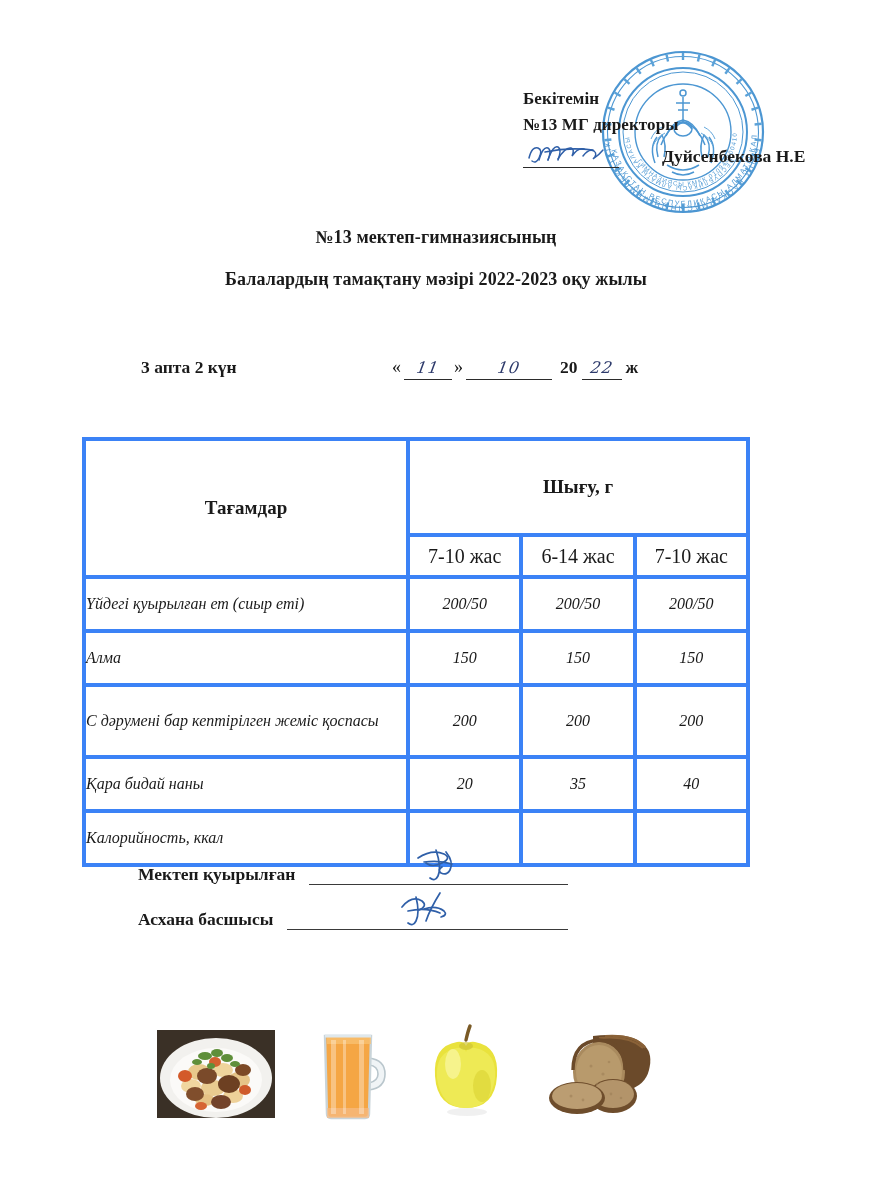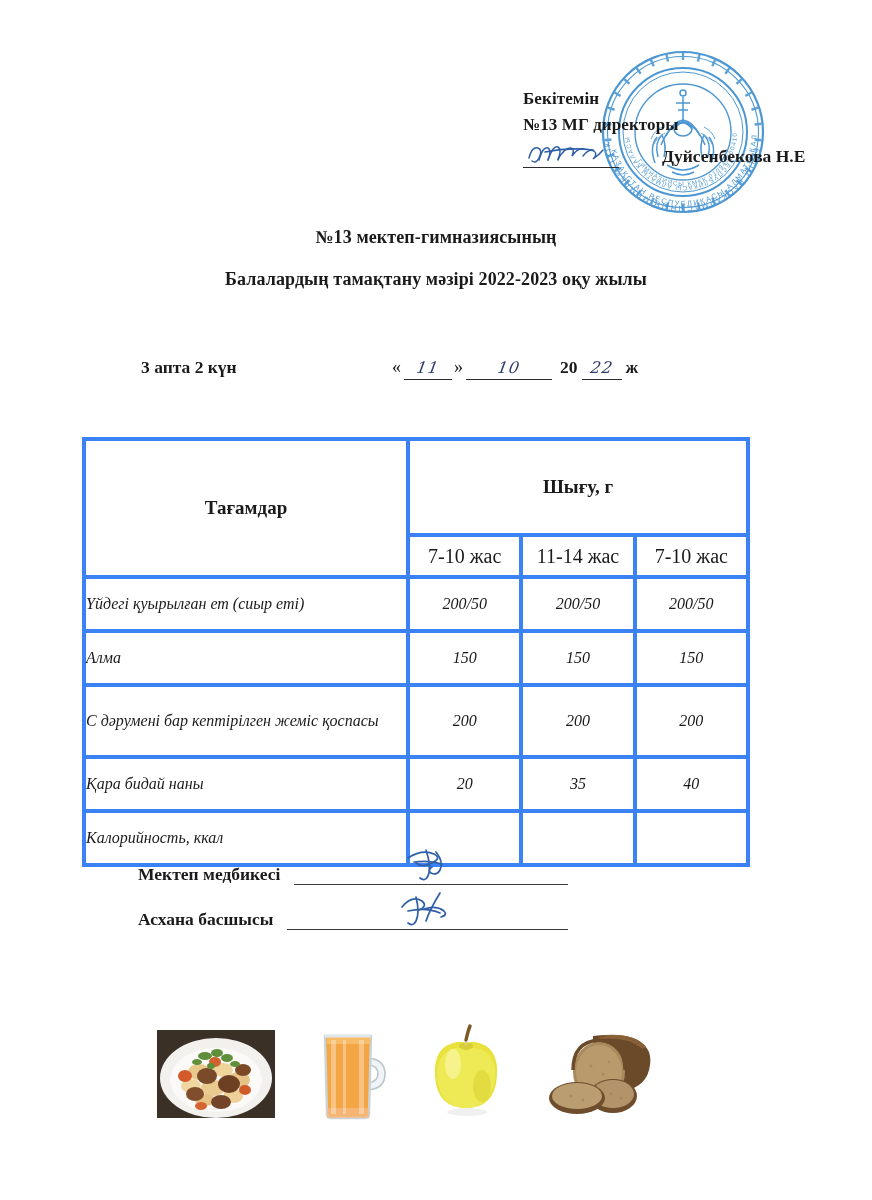--- a/index.html
+++ b/index.html
@@ -433,21 +433,21 @@
 </div>
 
 <table class="menu-table">
   <thead>
     <tr>
       <th class="th-main" rowspan="2" style="width:320px">Тағамдар</th>
       <th class="th-main" colspan="3">Шығу, г</th>
     </tr>
     <tr>
       <th class="th-sub" style="width:117px">7-10 жас</th>
-      <th class="th-sub" style="width:128px">11-14 жас</th>
+      <th class="th-sub" style="width:128px">6-14 жас</th>
       <th class="th-sub" style="width:103px">7-10 жас</th>
     </tr>
   </thead>
   <tbody>
     <tr class="row-tall">
       <td class="dish-cell">Үйдегі қуырылған ет (сиыр еті)</td>
       <td class="amt-cell">200/50</td>
       <td class="amt-cell">200/50</td>
       <td class="amt-cell">200/50</td>
     </tr>
@@ -473,21 +473,21 @@
       <td class="dish-cell">Калорийность, ккал</td>
       <td class="amt-cell"></td>
       <td class="amt-cell"></td>
       <td class="amt-cell"></td>
     </tr>
   </tbody>
 </table>
 
 <div class="signoffs">
   <div class="signoff">
-    <span class="signoff-label">Мектеп медбикесі</span>
+    <span class="signoff-label">Мектеп қуырылған</span>
     <span class="signoff-slot">
       <span class="ink">
         <svg viewBox="0 0 80 40" xmlns="http://www.w3.org/2000/svg">
           <g fill="none" stroke="#2f5fa8" stroke-width="1.7" stroke-linecap="round">
             <path d="M10 12 q14 -9 26 -4 q8 4 -2 9 q-10 5 -16 0"></path>
             <path d="M28 4 q6 18 2 26 q-3 6 -8 2"></path>
             <path d="M38 6 q8 10 4 18 q-3 6 -9 3 q-4 -3 1 -6"></path>
             <path d="M16 16 q16 -2 28 2"></path>
           </g>
         </svg>

